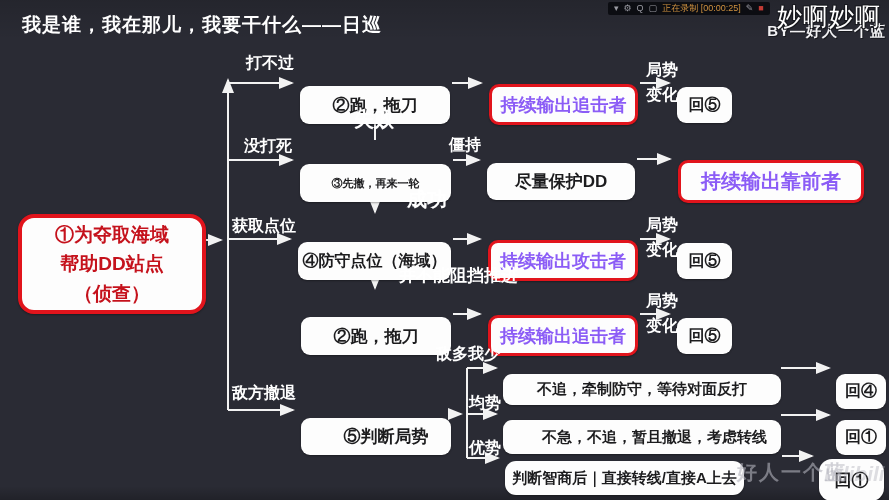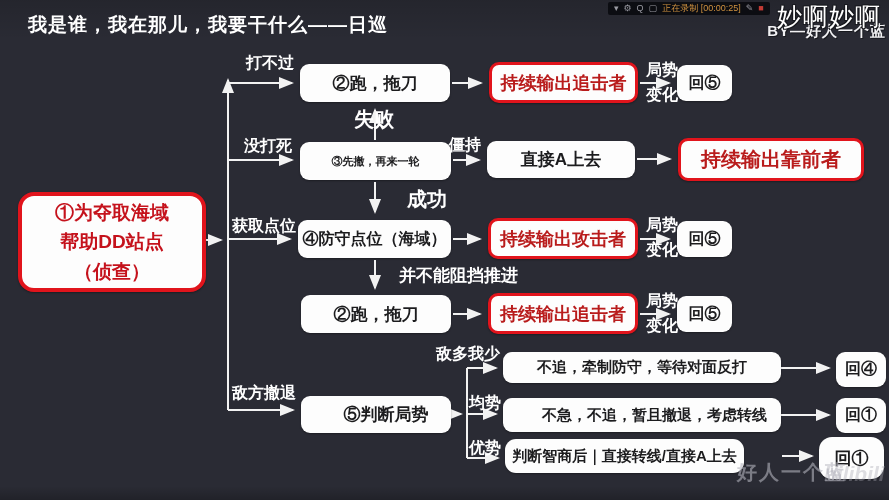--- a/index.html
+++ b/index.html
@@ -6,21 +6,21 @@
   .stage{
     position:relative;width:889px;height:500px;overflow:hidden;
     background:#2a2b34;
     font-family:"Liberation Sans",sans-serif;
   }
   .top-shade{position:absolute;left:0;top:0;width:889px;height:40px;
     background:linear-gradient(#00000022,#00000000);pointer-events:none;}
   .bottom-shade{position:absolute;left:0;bottom:0;width:889px;height:14px;
     background:linear-gradient(#00000000,#00000038);pointer-events:none;}
 
-  .page-title{position:absolute;left:28px;top:12px;color:#fff;
+  .page-title{position:absolute;left:22px;top:12px;color:#fff;
     font-size:19px;font-weight:900;letter-spacing:1px;white-space:nowrap;}
 
   
   .recorder{position:absolute;left:608px;top:2px;height:13px;
     background:#0c0d12;border-radius:2px;display:flex;align-items:center;
     gap:5px;padding:0 6px;z-index:5;}
   .recorder .ric{color:#9a9aa2;font-size:9px;line-height:13px;}
   .recorder .status{color:#cf913f;font-size:9px;line-height:13px;white-space:nowrap;}
   .recorder .rec-square{color:#c23b35;font-size:9px;}
 
@@ -29,22 +29,22 @@
     text-shadow:1px 1px 0 #17181d,-1px 1px 0 #17181d,1px -1px 0 #17181d,-1px -1px 0 #17181d;}
   .byline{position:absolute;right:3px;top:22px;color:#f2f2f4;font-size:15px;
     font-weight:900;letter-spacing:1px;z-index:5;
     text-shadow:1px 1px 0 #17181d;}
 
   svg.wires{position:absolute;left:0;top:0;z-index:1;}
 
   .box{position:absolute;background:#fdfdfd;border-radius:9px;
     display:flex;align-items:center;justify-content:center;
     color:#1c1c1e;font-weight:bold;box-sizing:border-box;z-index:2;
-    box-shadow:0 1px 2px #00000055;}
-  .redbox{border:3px solid #e1141c;color:#b91c1c;border-radius:10px;}
+    box-shadow:0 1px 2px #00000055;margin-top:22px;}
+  .redbox{border:3px solid #e1141c;color:#8b5cf6;border-radius:10px;}
   .startbox{border:4px solid #e1141c;color:#c5121c;border-radius:16px;
     flex-direction:column;font-size:19px;line-height:1.55;z-index:2;}
 
   #box-start{left:18px;top:192px;width:188px;height:100px;}
   #box-run1{left:300px;top:64px;width:150px;height:38px;font-size:17px;}
   #box-chase1{left:489px;top:62px;width:149px;height:41px;font-size:18px;}
   #box-back5a{left:677px;top:65px;width:55px;height:36px;font-size:16px;}
   #box-retreat{left:300px;top:142px;width:151px;height:38px;font-size:11px;}
   #box-protect{left:487px;top:141px;width:148px;height:37px;font-size:17px;}
   #box-front{left:678px;top:138px;width:186px;height:43px;font-size:20px;}
@@ -156,21 +156,21 @@
   <div class="lbl" id="lbl-enemyretreat">敌方撤退</div>
 
   <div class="box" id="box-run1">②跑，拖刀</div>
   <div class="box redbox" id="box-chase1">持续输出追击者</div>
   <div class="box" id="box-back5a">回⑤</div>
 
   <div class="lbl heavy" id="lbl-fail">失败</div>
   <div class="lbl heavy" id="lbl-stalemate">僵持</div>
 
   <div class="box" id="box-retreat">③先撤，再来一轮</div>
-  <div class="box" id="box-protect">直接A上去</div>
+  <div class="box" id="box-protect">尽量保护DD</div>
   <div class="box redbox" id="box-front">持续输出靠前者</div>
 
   <div class="lbl heavy" id="lbl-success">成功</div>
 
   <div class="box" id="box-defend">④防守点位（海域）</div>
   <div class="box redbox" id="box-attacker">持续输出攻击者</div>
   <div class="box" id="box-back5b">回⑤</div>
 
   <div class="lbl heavy" id="lbl-cannotblock">并不能阻挡推进</div>
 

